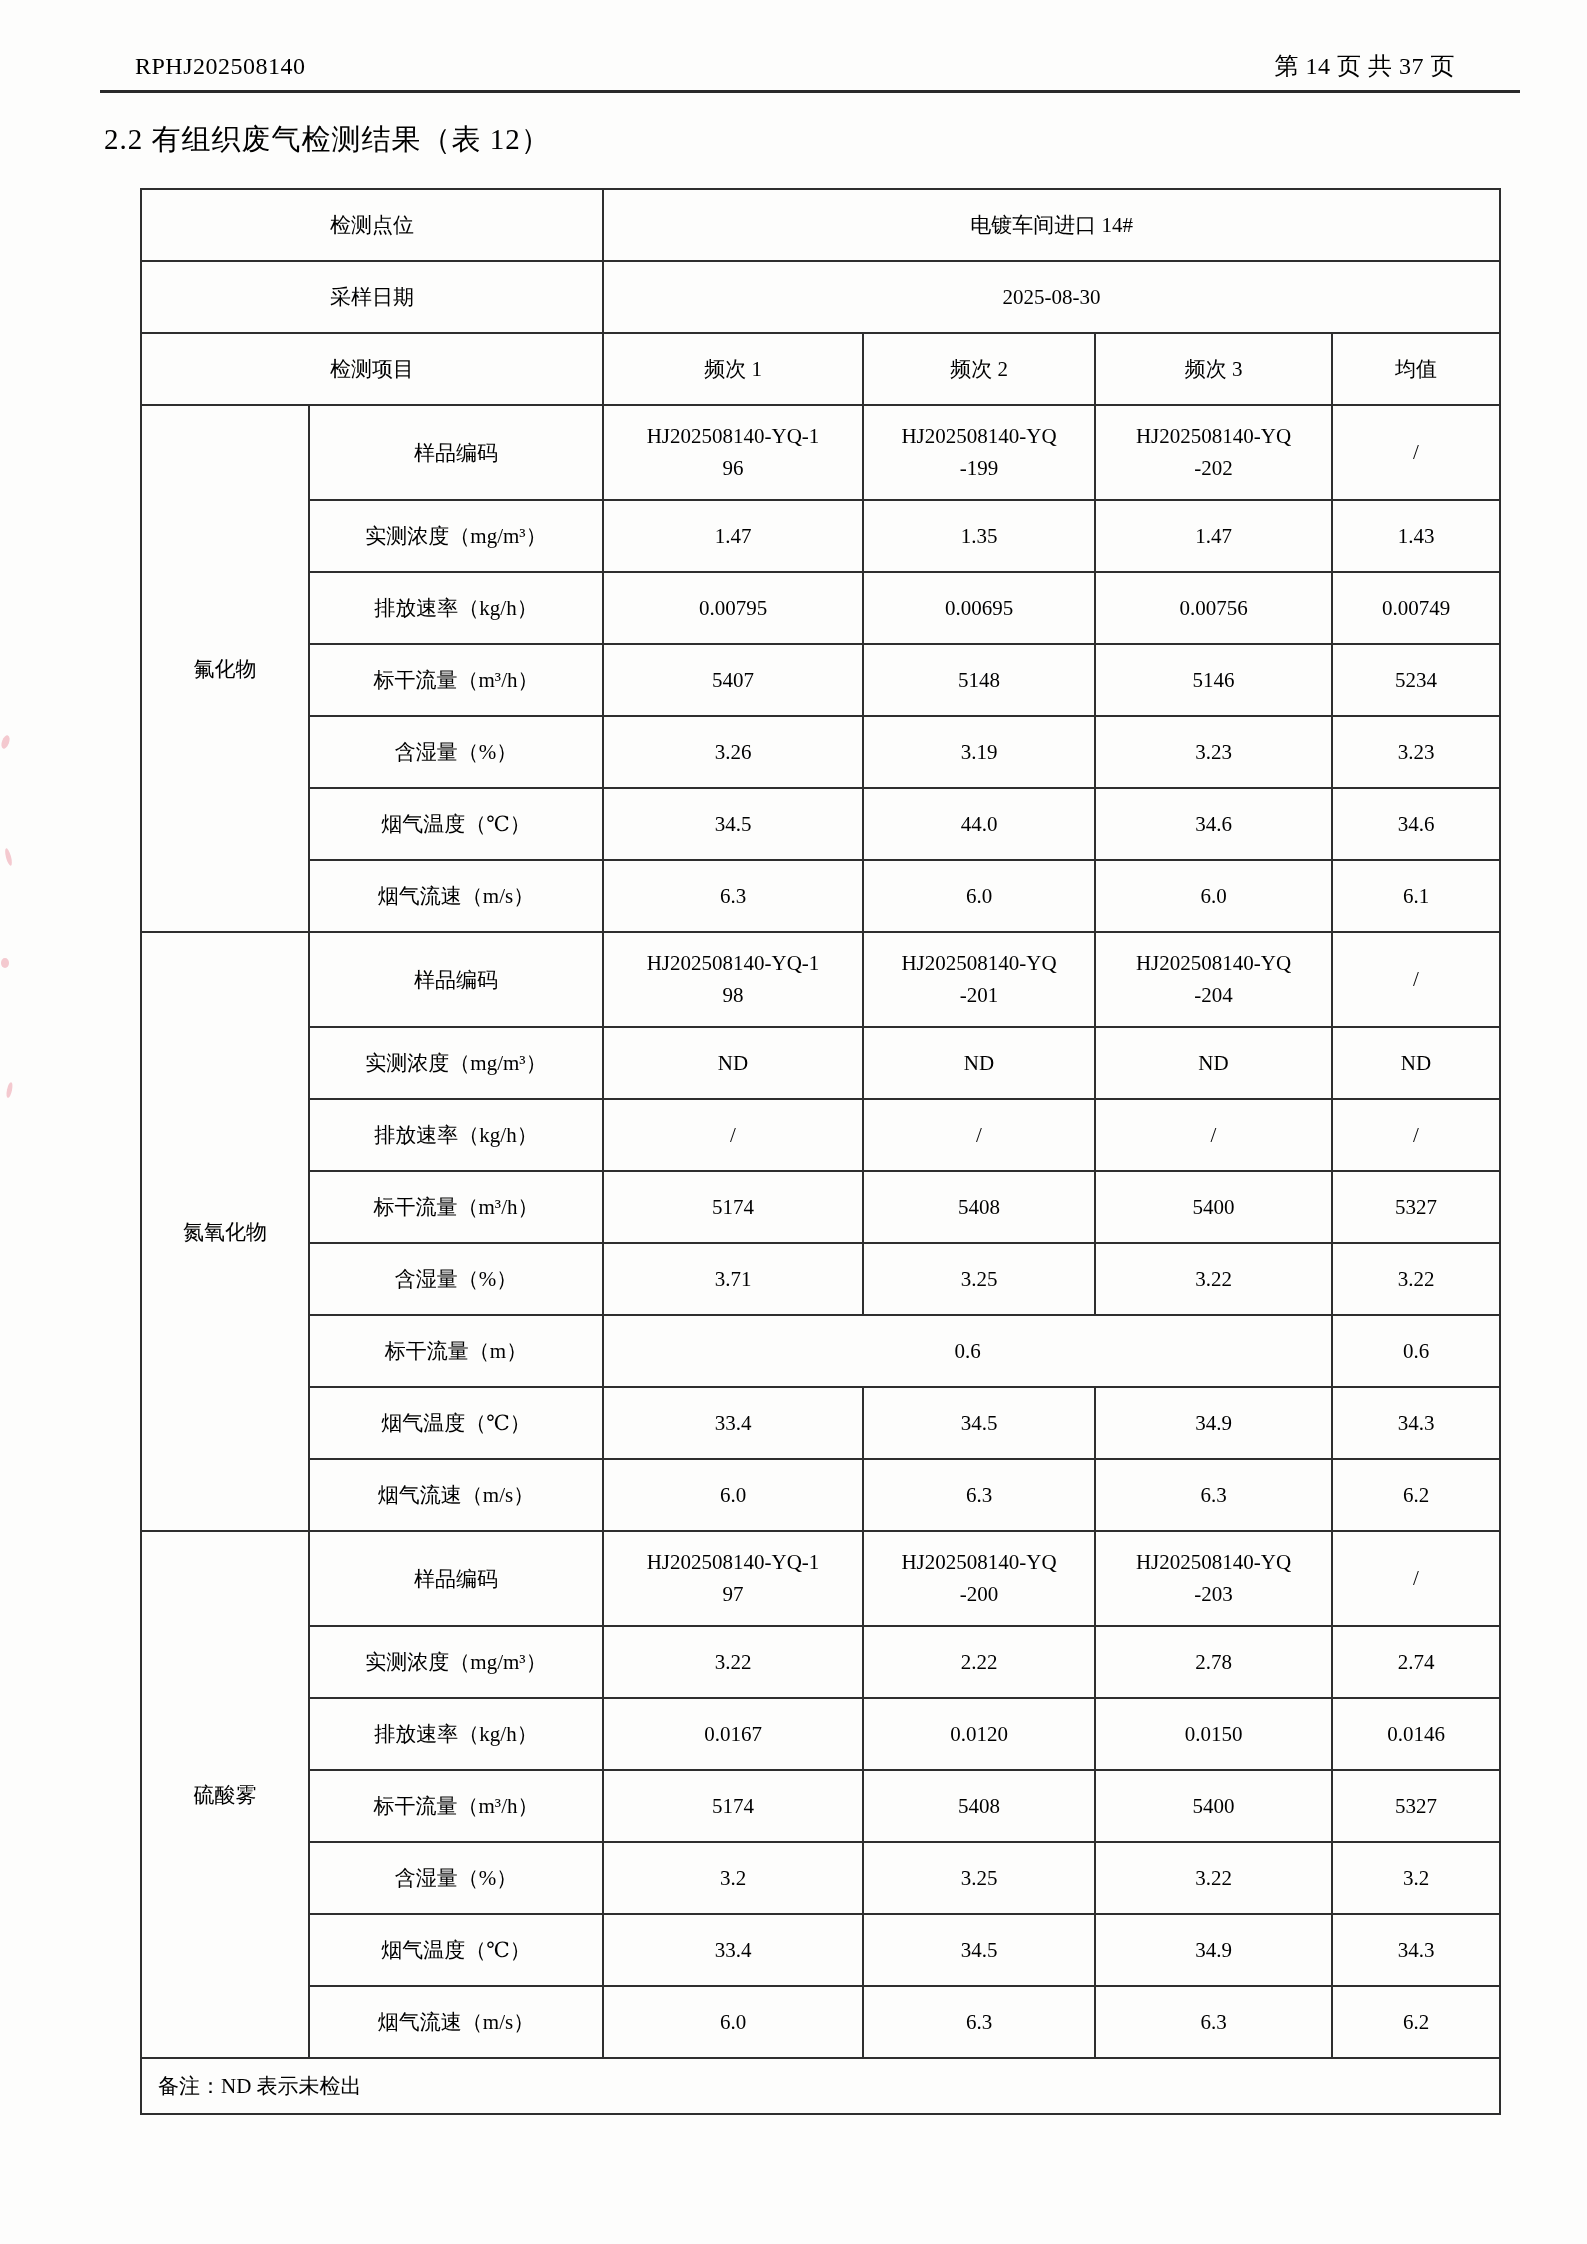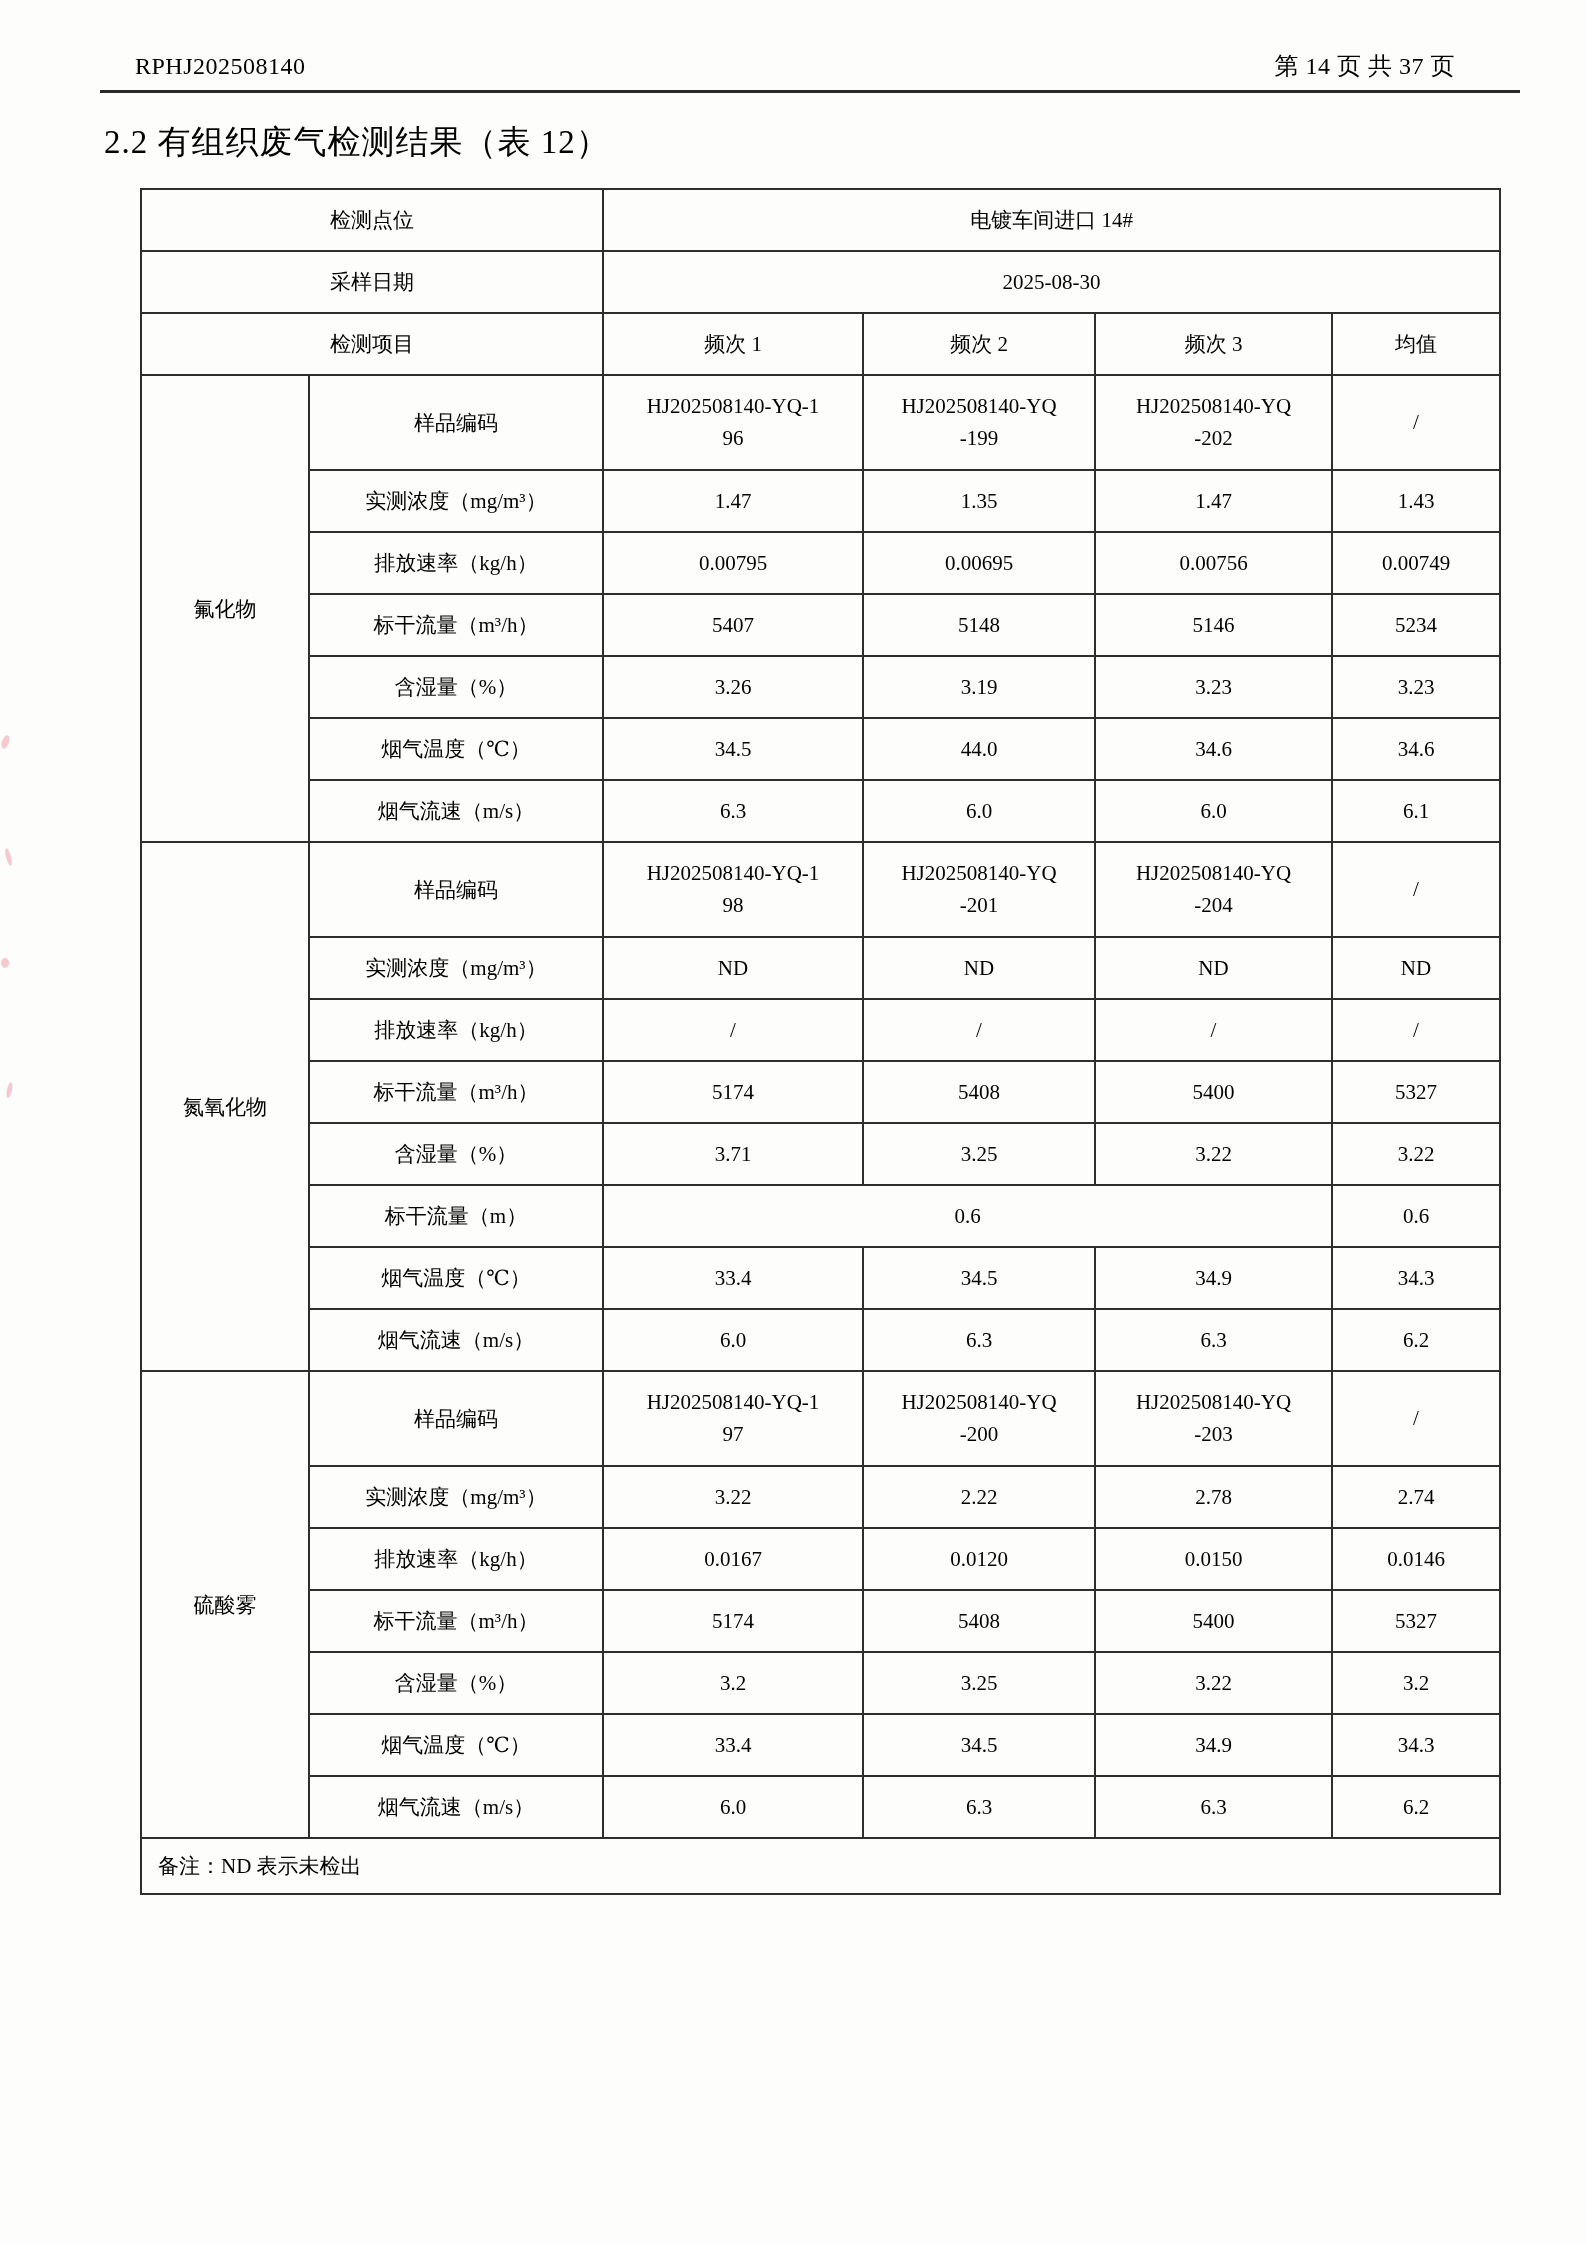--- a/index.html
+++ b/index.html
@@ -29,41 +29,41 @@
     left: 100px;
     top: 90px;
     width: 1420px;
     height: 3px;
     background: #2a2a2a;
   }
   .section-title {
     position: absolute;
     left: 104px;
     top: 120px;
-    font-size: 33px;
+    font-size: 29px;
     font-weight: 400;
     letter-spacing: 1px;
   }
   table.results {
     position: absolute;
     left: 140px;
     top: 188px;
     width: 1359px;
     border-collapse: collapse;
     table-layout: fixed;
   }
   table.results td {
     border: 2px solid #2e2e2e;
     text-align: center;
     vertical-align: middle;
     font-size: 21px;
     padding: 0 4px;
     overflow: hidden;
   }
-  tr.r62 { height: 62px; }
+  tr.r62 { height: 72px; }
   tr.r95 { height: 95px; }
   tr.rnote { height: 56px; }
   td.code {
     font-size: 20px;
     white-space: pre-line;
     line-height: 1.5;
   }
   td.note-cell {
     text-align: left !important;
     padding-left: 16px !important;

